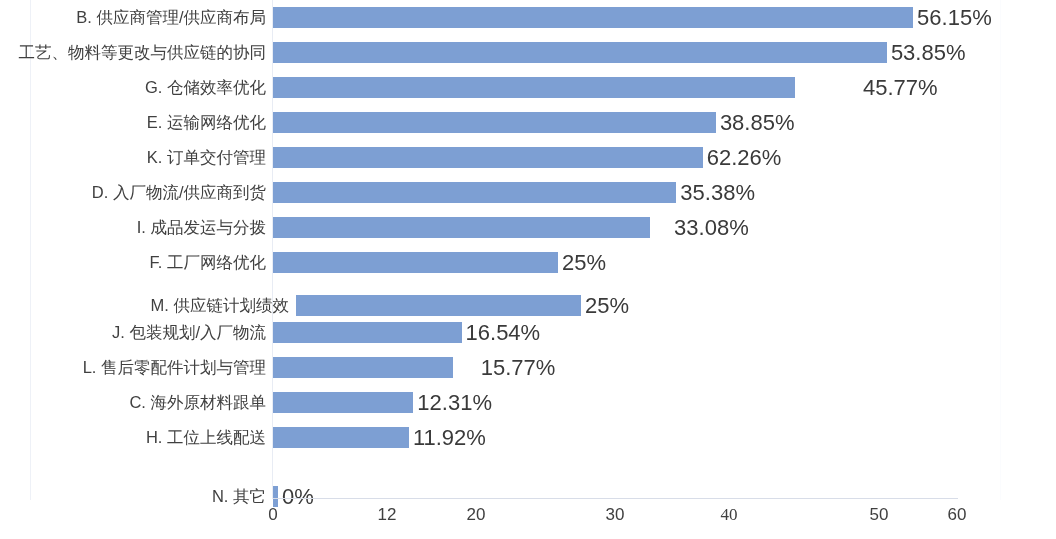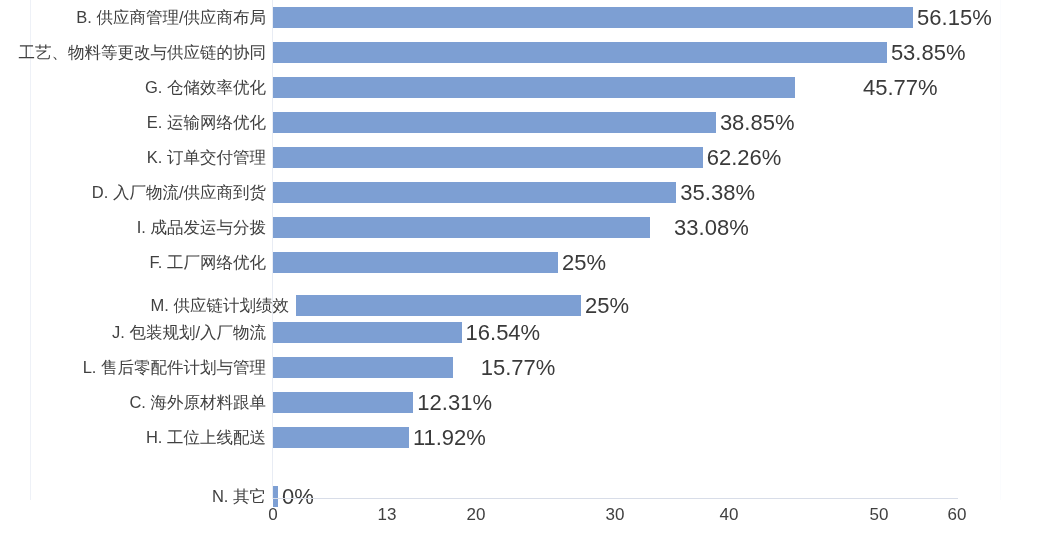--- a/index.html
+++ b/index.html
@@ -241,21 +241,21 @@
           <div class="bar" style="width: 5px; background: rgb(125, 159, 211);"></div>
           <div class="bar-value" style="left: 5px;">0%</div>
         </div>
       </div>
     </div>
 
   <div class="axis-line"></div>
 
   <div class="axis-ticks" id="axis-ticks">
       <div class="tick-label" style="left: 273px;">0</div>
-      <div class="tick-label" style="left: 387px;">13</div>
+      <div class="tick-label" style="left: 387px;">12</div>
       <div class="tick-label" style="left: 476px;">20</div>
       <div class="tick-label" style="left: 615px;">30</div>
-      <div class="tick-label" style="left: 729px;">40</div>
+      <div class="tick-label" style="left: 729px; font-family: Liberation Serif, serif;">40</div>
       <div class="tick-label" style="left: 843px; margin-left: 36px;">50</div>
       <div class="tick-label" style="left: 957px;">60</div>
     </div>
 
 </div>
 
 </body></html>

